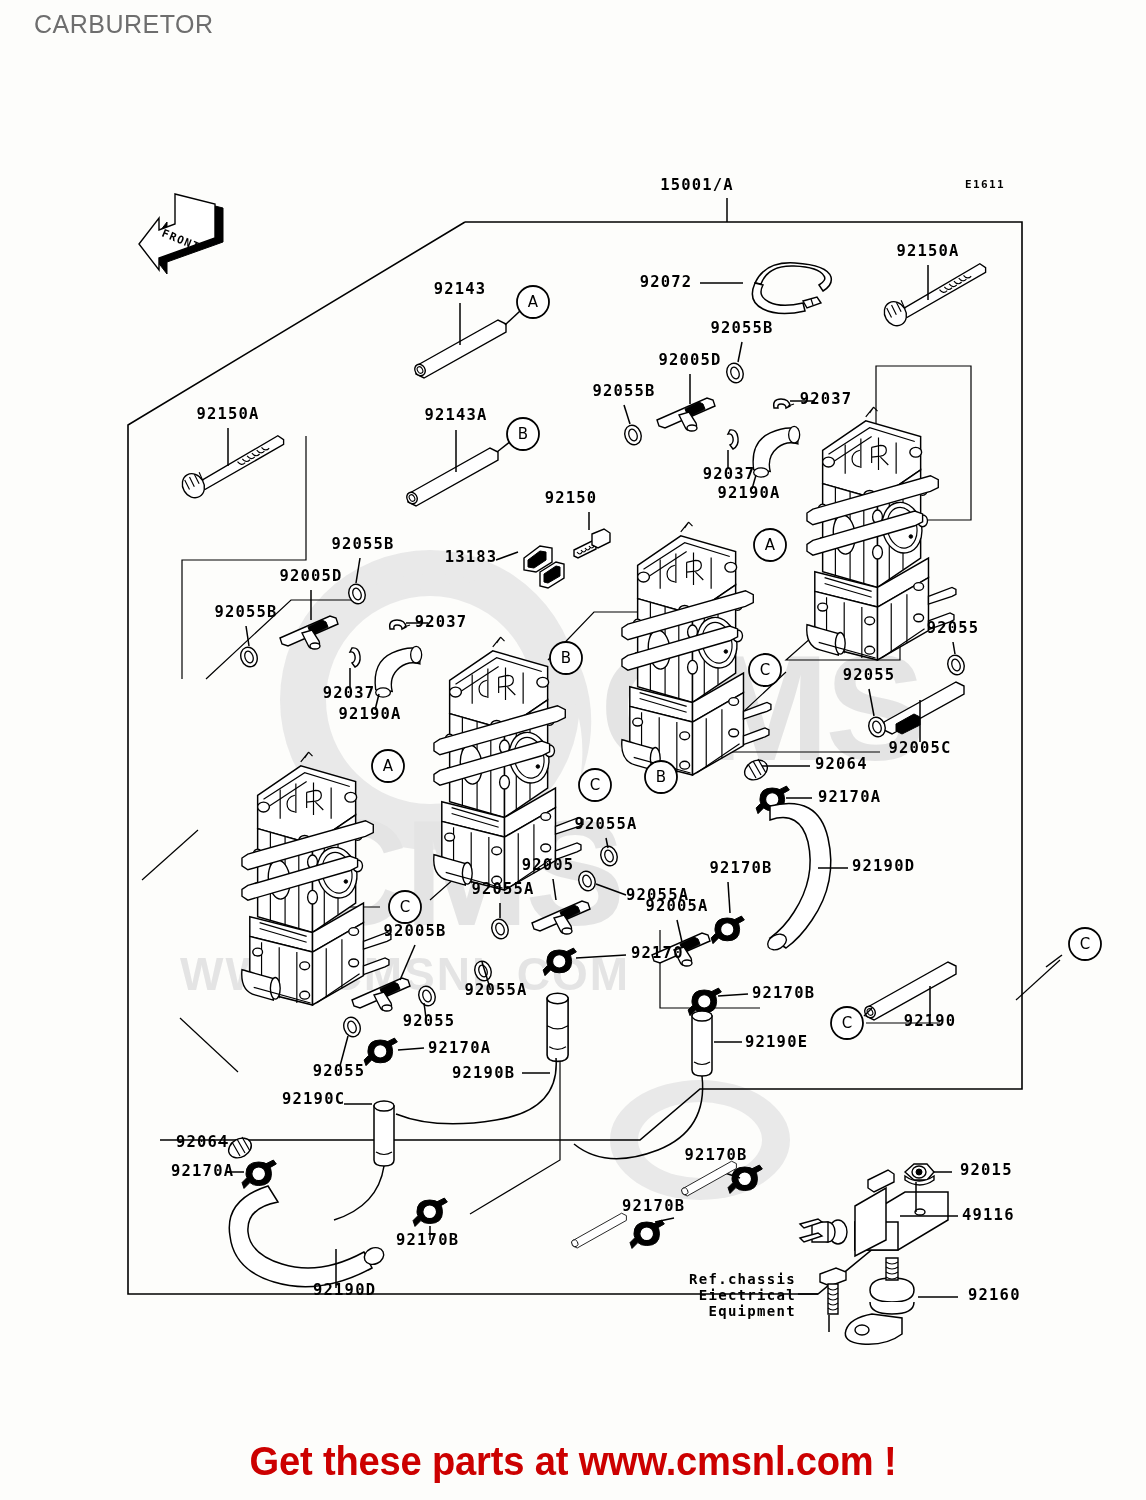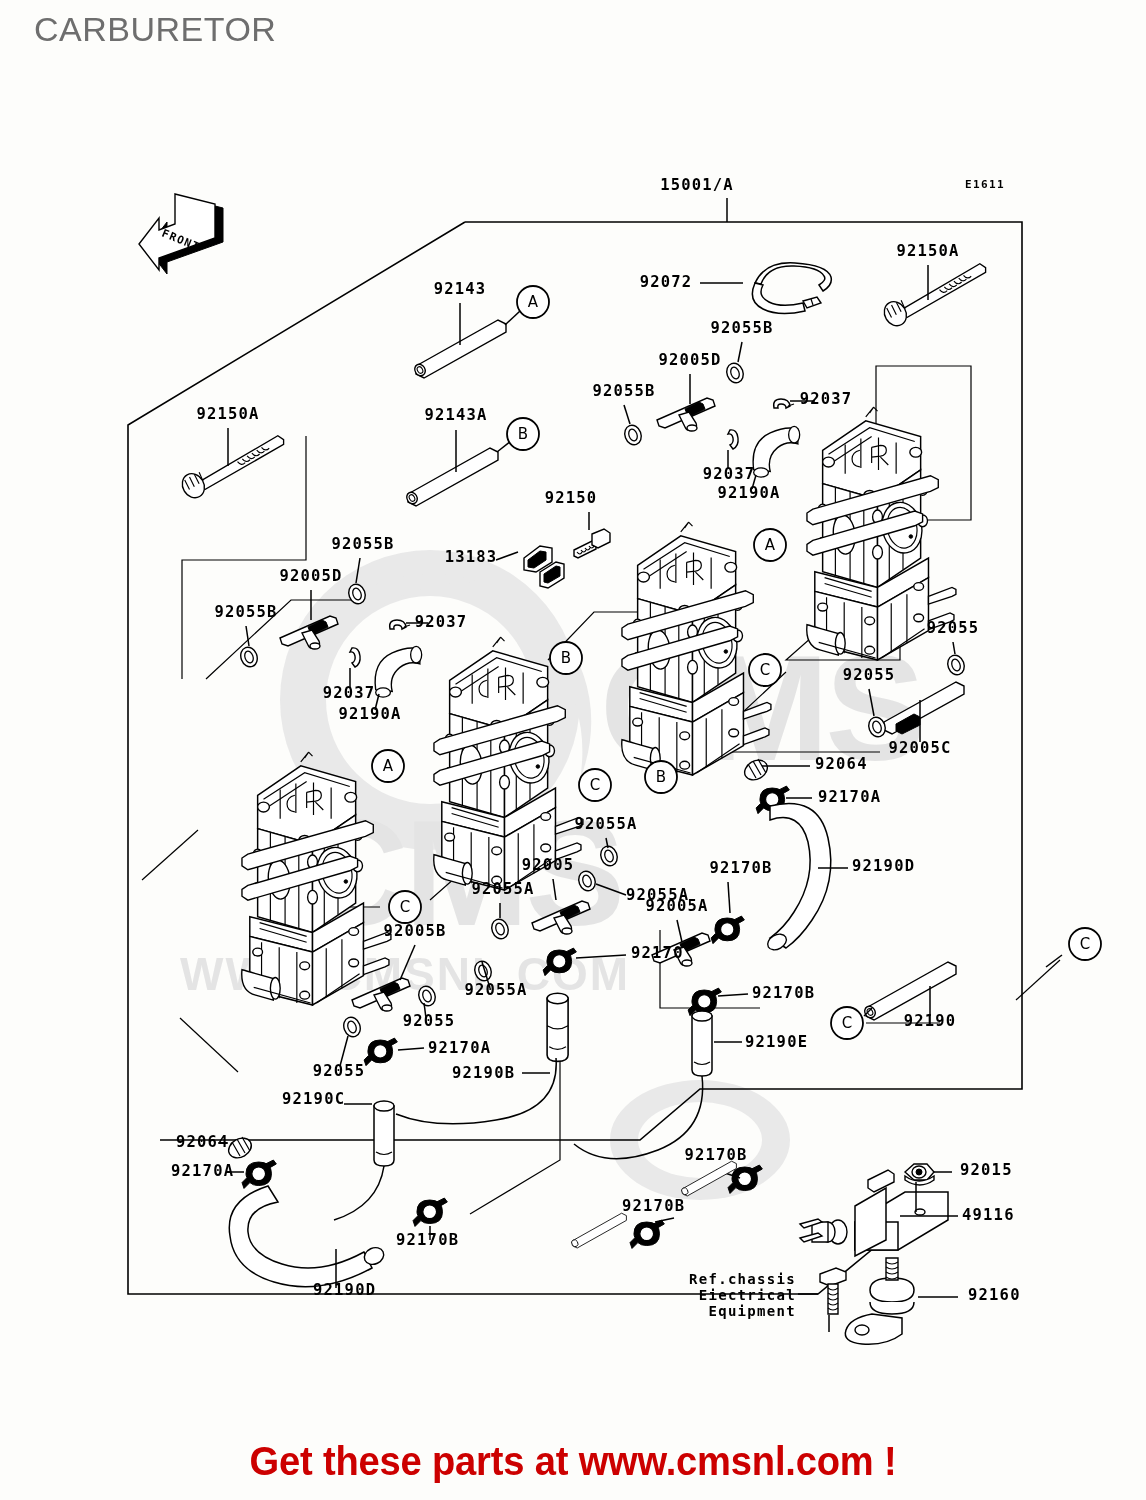--- a/index.html
+++ b/index.html
@@ -1,17 +1,17 @@
 <!DOCTYPE html>
 <html><head>
 <meta charset="utf-8">
 <style>
   html,body{margin:0;padding:0;background:#fdfdfb;}
   body{width:1146px;height:1500px;position:relative;font-family:"DejaVu Sans",sans-serif;overflow:hidden;}
-  #page-title{position:absolute;left:34px;top:10px;font-size:34px;color:#6e6e6e;font-family:"Liberation Sans",sans-serif;letter-spacing:.5px;}
+  #page-title{position:absolute;left:34px;top:10px;font-size:25px;color:#6e6e6e;font-family:"Liberation Sans",sans-serif;letter-spacing:.5px;}
   #diagram{position:absolute;left:0;top:0;width:1146px;height:1440px;}
   #footer-cta{position:absolute;left:0;top:1438px;width:1146px;text-align:center;color:#cc0000;
     font-family:"Liberation Sans",sans-serif;font-weight:bold;font-size:41px;letter-spacing:-.2px;
     transform:scaleX(.93);transform-origin:center top;}
   .lbl{font-family:"DejaVu Sans Mono",monospace;font-size:15.5px;font-weight:bold;fill:#000;letter-spacing:1.2px;}
   .lbl-sm{font-family:"DejaVu Sans Mono",monospace;font-size:11px;font-weight:bold;fill:#000;letter-spacing:1.4px;}
   .lbl-ref{font-family:"DejaVu Sans Mono",monospace;font-size:14px;font-weight:bold;fill:#000;letter-spacing:1.3px;}
   .cnum{font-family:"DejaVu Sans",sans-serif;font-size:15px;fill:#000;}
   .ln{stroke:#000;stroke-width:1.5;fill:none;}
   .ln-t{stroke:#000;stroke-width:1.2;fill:none;}

